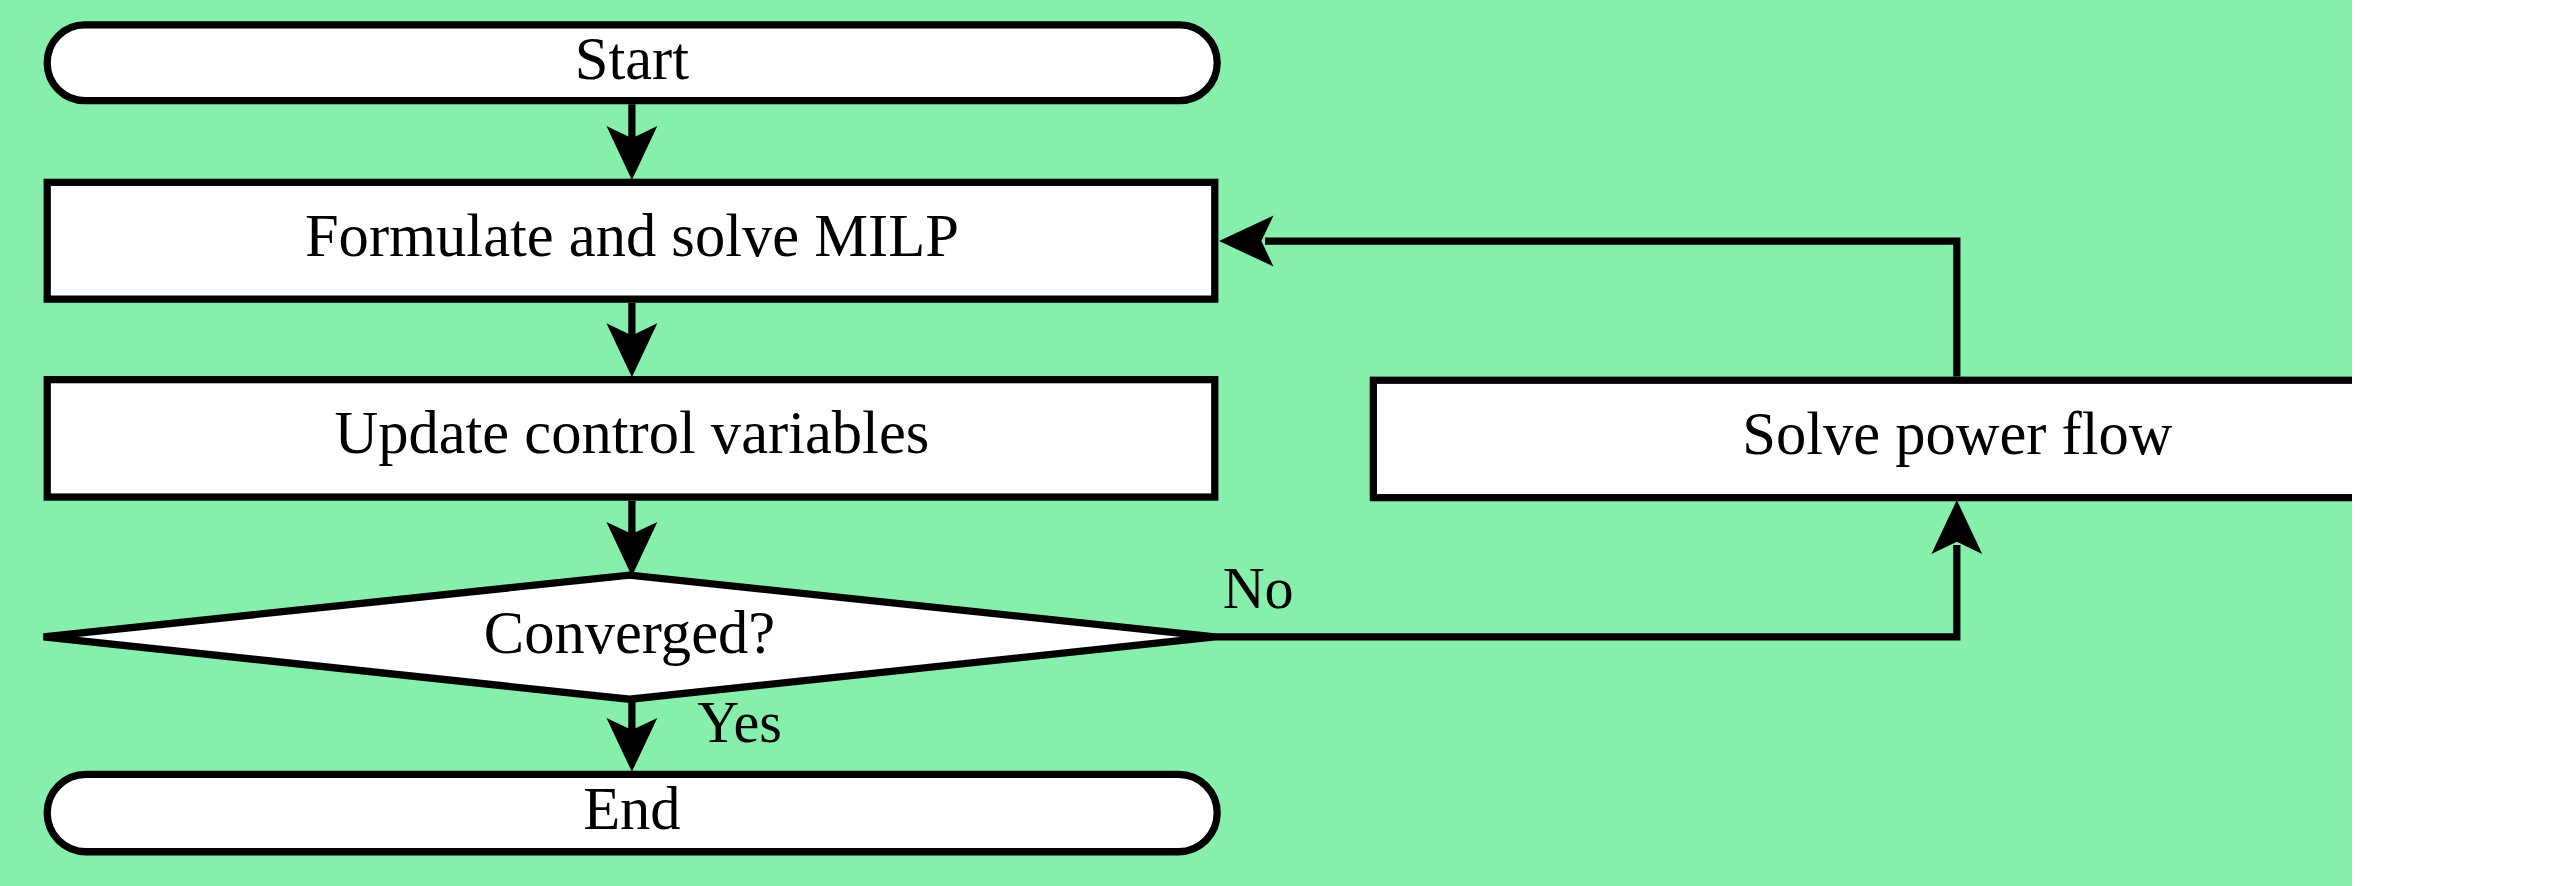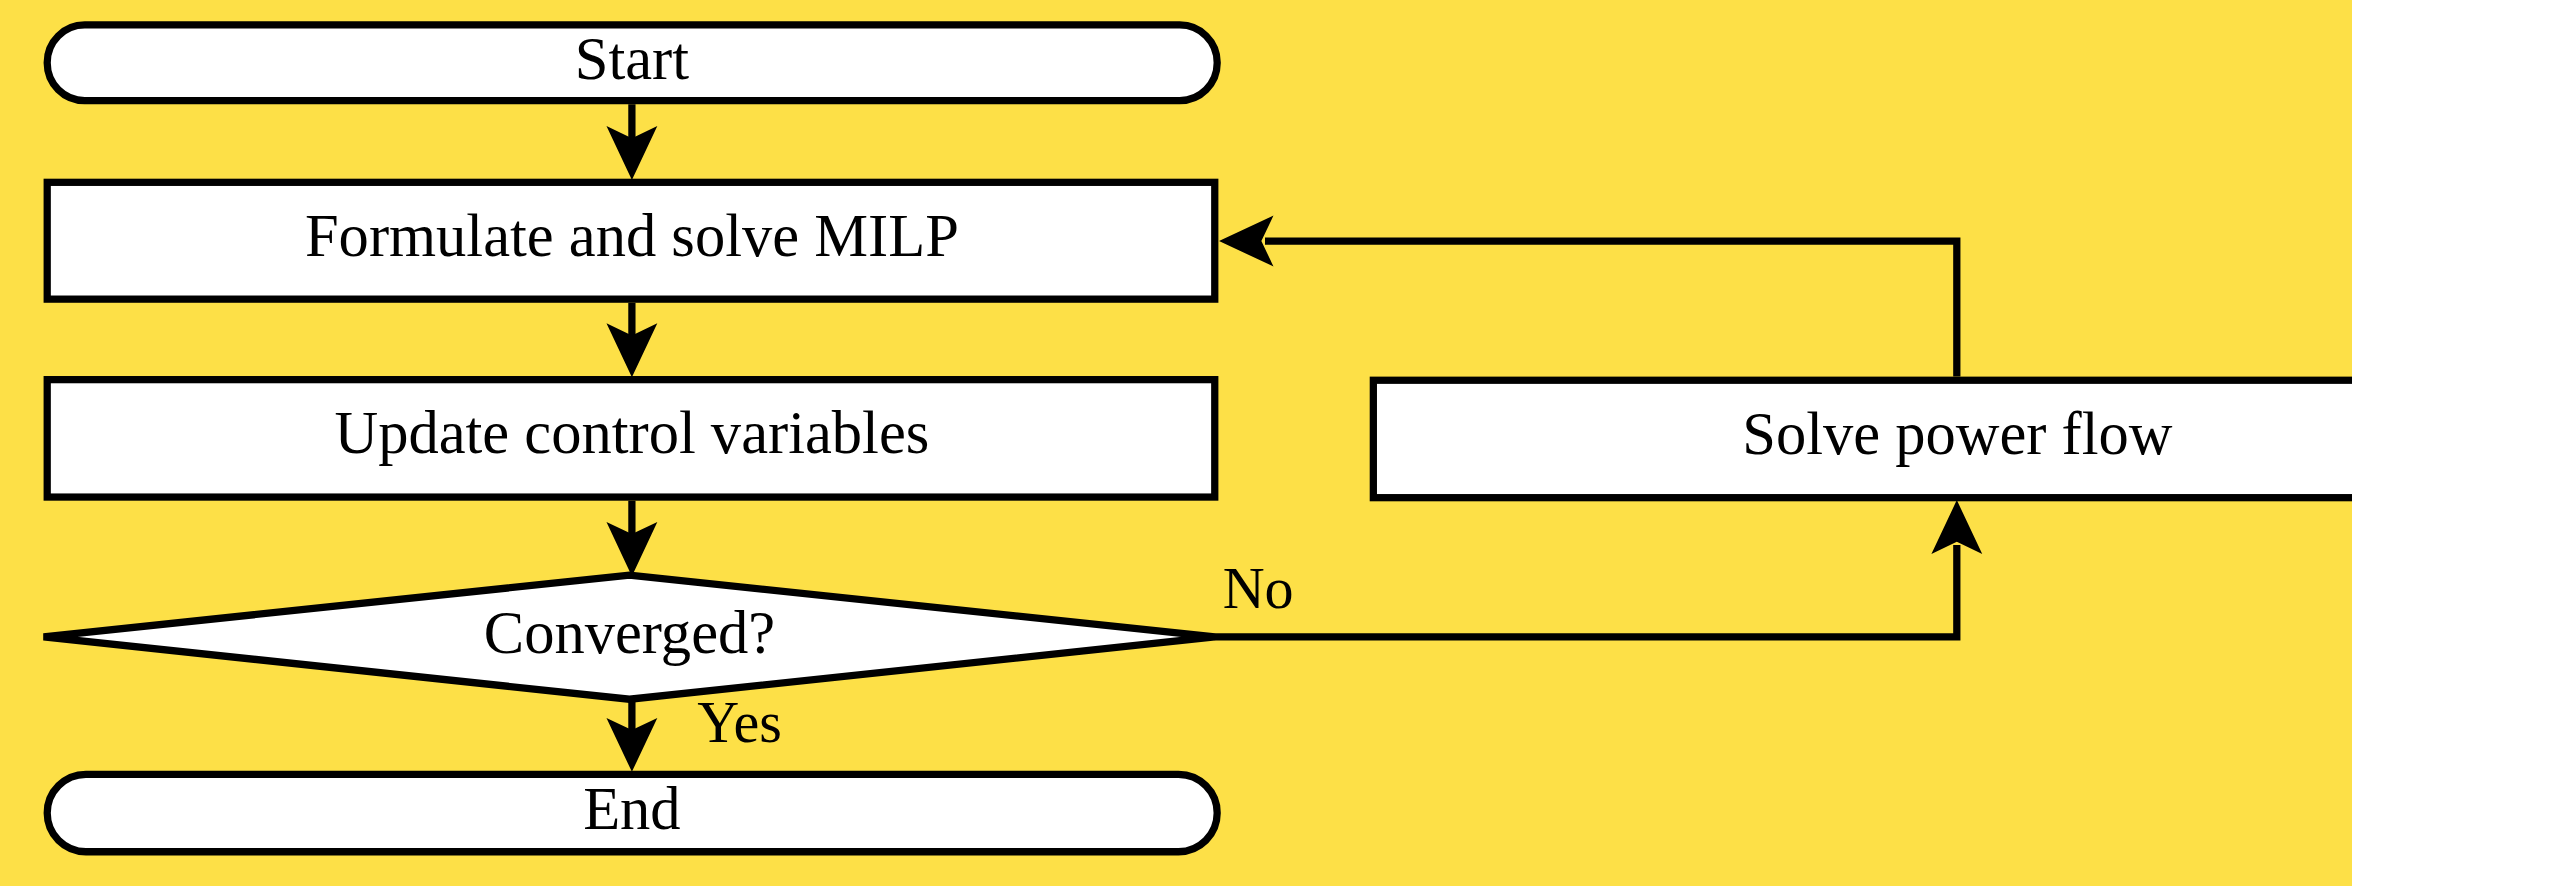--- a/index.html
+++ b/index.html
@@ -8,21 +8,21 @@
     padding: 0;
     background: #ffffff;
   }
   body {
     font-family: "Liberation Serif", "DejaVu Serif", serif;
   }
   #canvas {
     position: relative;
     width: 2352px;
     height: 887px;
-    background: #fde047;
+    background: #86efac;
     overflow: hidden;
     text-align: center;
   }
   #flow-svg {
     position: absolute;
     left: 0;
     top: 0;
     width: 2576px;
     height: 887px;
     display: block;

